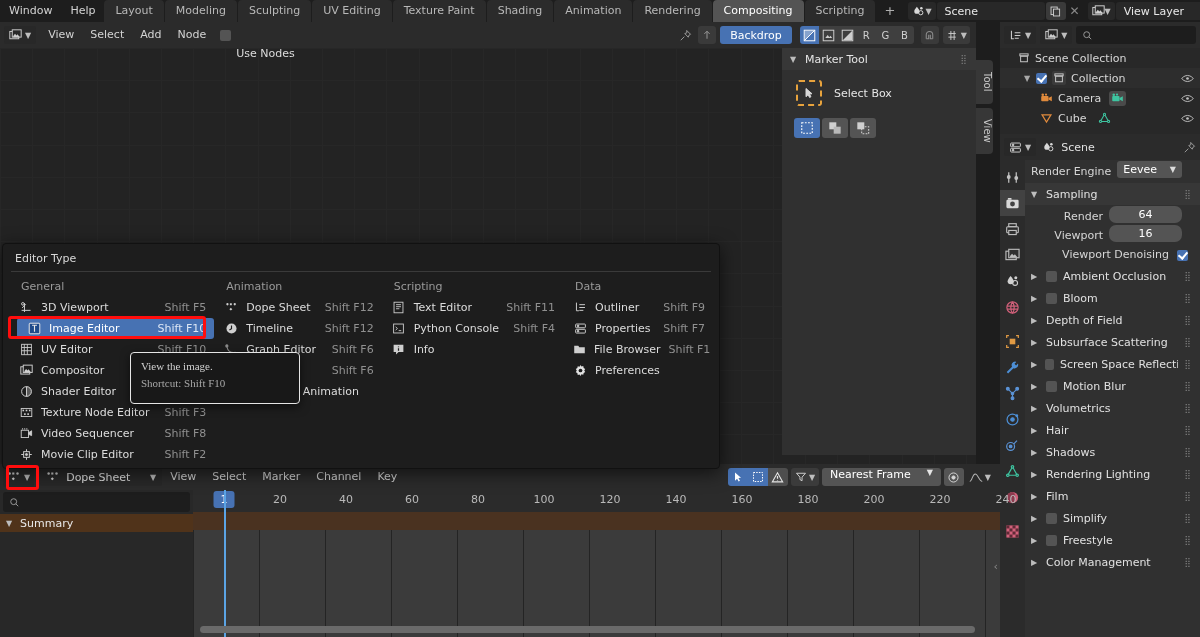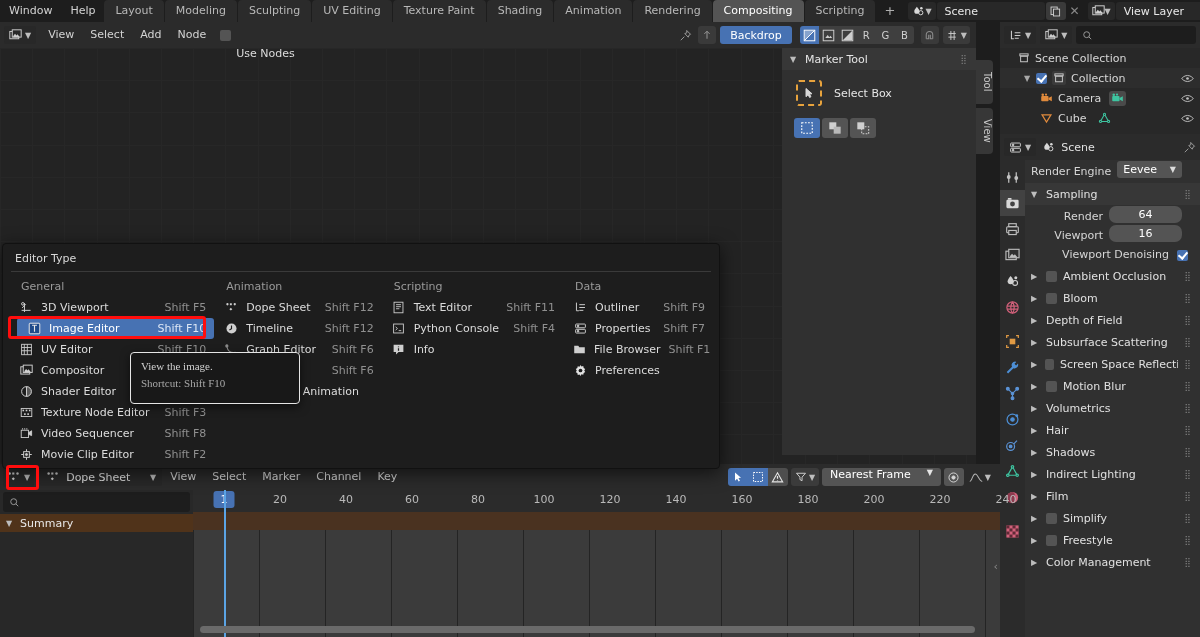--- a/index.html
+++ b/index.html
@@ -718,21 +718,21 @@
           <span>Hair</span>
           <span class="grip">⣿</span>
         </div>
         <div class="prow">
           <span class="tri">▶</span>
           <span>Shadows</span>
           <span class="grip">⣿</span>
         </div>
         <div class="prow">
           <span class="tri">▶</span>
-          <span>Indirect Lighting</span>
+          <span>Rendering Lighting</span>
           <span class="grip">⣿</span>
         </div>
         <div class="prow">
           <span class="tri">▶</span>
           <span>Film</span>
           <span class="grip">⣿</span>
         </div>
         <div class="prow">
           <span class="tri">▶</span>
           <span class="cbox"></span>

